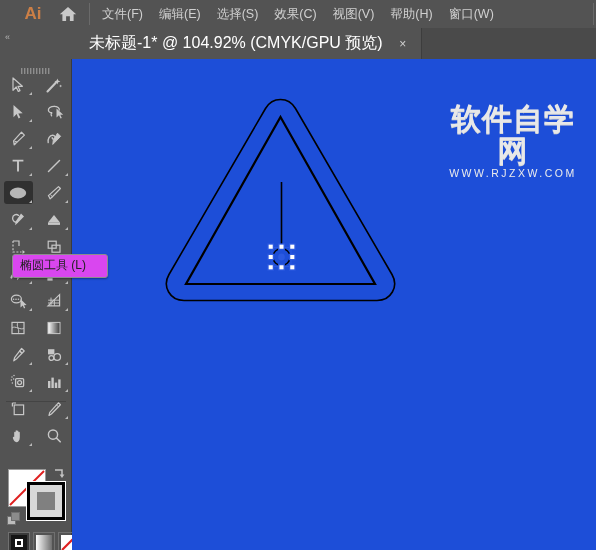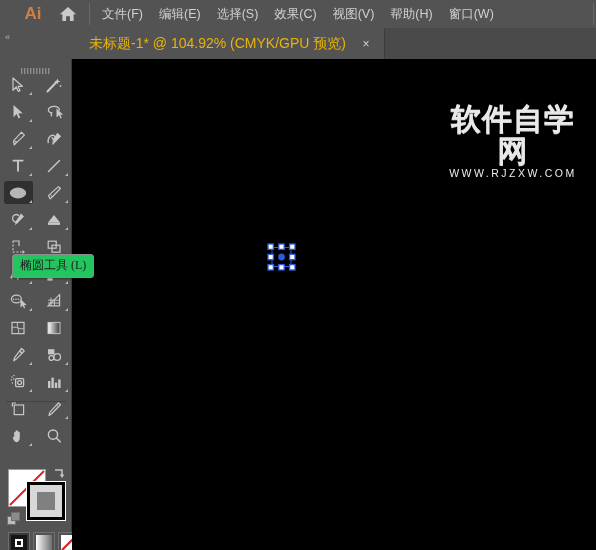--- a/index.html
+++ b/index.html
@@ -56,21 +56,21 @@
     font-size: 9px; color: #b4b4b4; letter-spacing: -1px;
   }
   #doc-tab {
     position: absolute; left: 75px; top: 0;
     height: 31px; background: #535353;
     display: flex; align-items: center;
     padding: 0 0 0 14px;
     border-right: 1px solid #3d3d3d;
   }
   #doc-tab-title {
-    color: #eab308; font-size: 14px; white-space: nowrap;
+    color: #ffffff; font-size: 16px; white-space: nowrap;
   }
   #doc-tab-close {
     margin-left: 14px; margin-right: 12px;
     color: #d0d0d0; font-size: 12px; line-height: 1;
     width: 12px; text-align: center;
   }
 
   
   #toolpanel {
     position: absolute; left: 0; top: 59px;
@@ -106,29 +106,28 @@
   }
 
   .tool-divider {
     position: absolute; left: 6px; width: 60px;
     height: 1px; background: #444;
   }
 
   
   #tooltip {
     position: absolute; left: 12px; top: 195px;
-    background: #22c55e;
+    background: #d946ef;
     border: 1px solid #8d8d8d;
     border-radius: 3px;
-    padding: 2px 7px 3px 7px;
+    padding: 2px 21px 3px 7px;
     font-size: 12px; color: #222;
     white-space: nowrap;
     z-index: 60;
     box-shadow: 0 1px 2px rgba(0,0,0,.35);
-    font-family: Liberation Serif, serif;
   }
 
   
   #color-area {
     position: absolute; left: 0; top: 346px; width: 72px; height: 145px;
   }
   #swatch-stroke {
     position: absolute; left: 8px; top: 64px;
     width: 38px; height: 38px;
     background: #ffffff;
@@ -161,21 +160,21 @@
     width: 22px; height: 22px;
     border: 1px solid #707070;
     display: flex; align-items: center; justify-content: center;
   }
   .mode-btn.active { background: #3a3a3a; }
 
   
   #canvas {
     position: absolute; left: 72px; top: 59px;
     width: 524px; height: 491px;
-    background: #000000;
+    background: #1d4ed8;
     overflow: hidden;
   }
   #artwork { position: absolute; left: 0; top: 0; }
   #watermark {
     position: absolute; left: 366px; top: 44px;
     width: 150px; text-align: center;
     pointer-events: none; user-select: none;
   }
   #wm-main {
     font-size: 30px; color: #e8e8e8; font-weight: bold;

